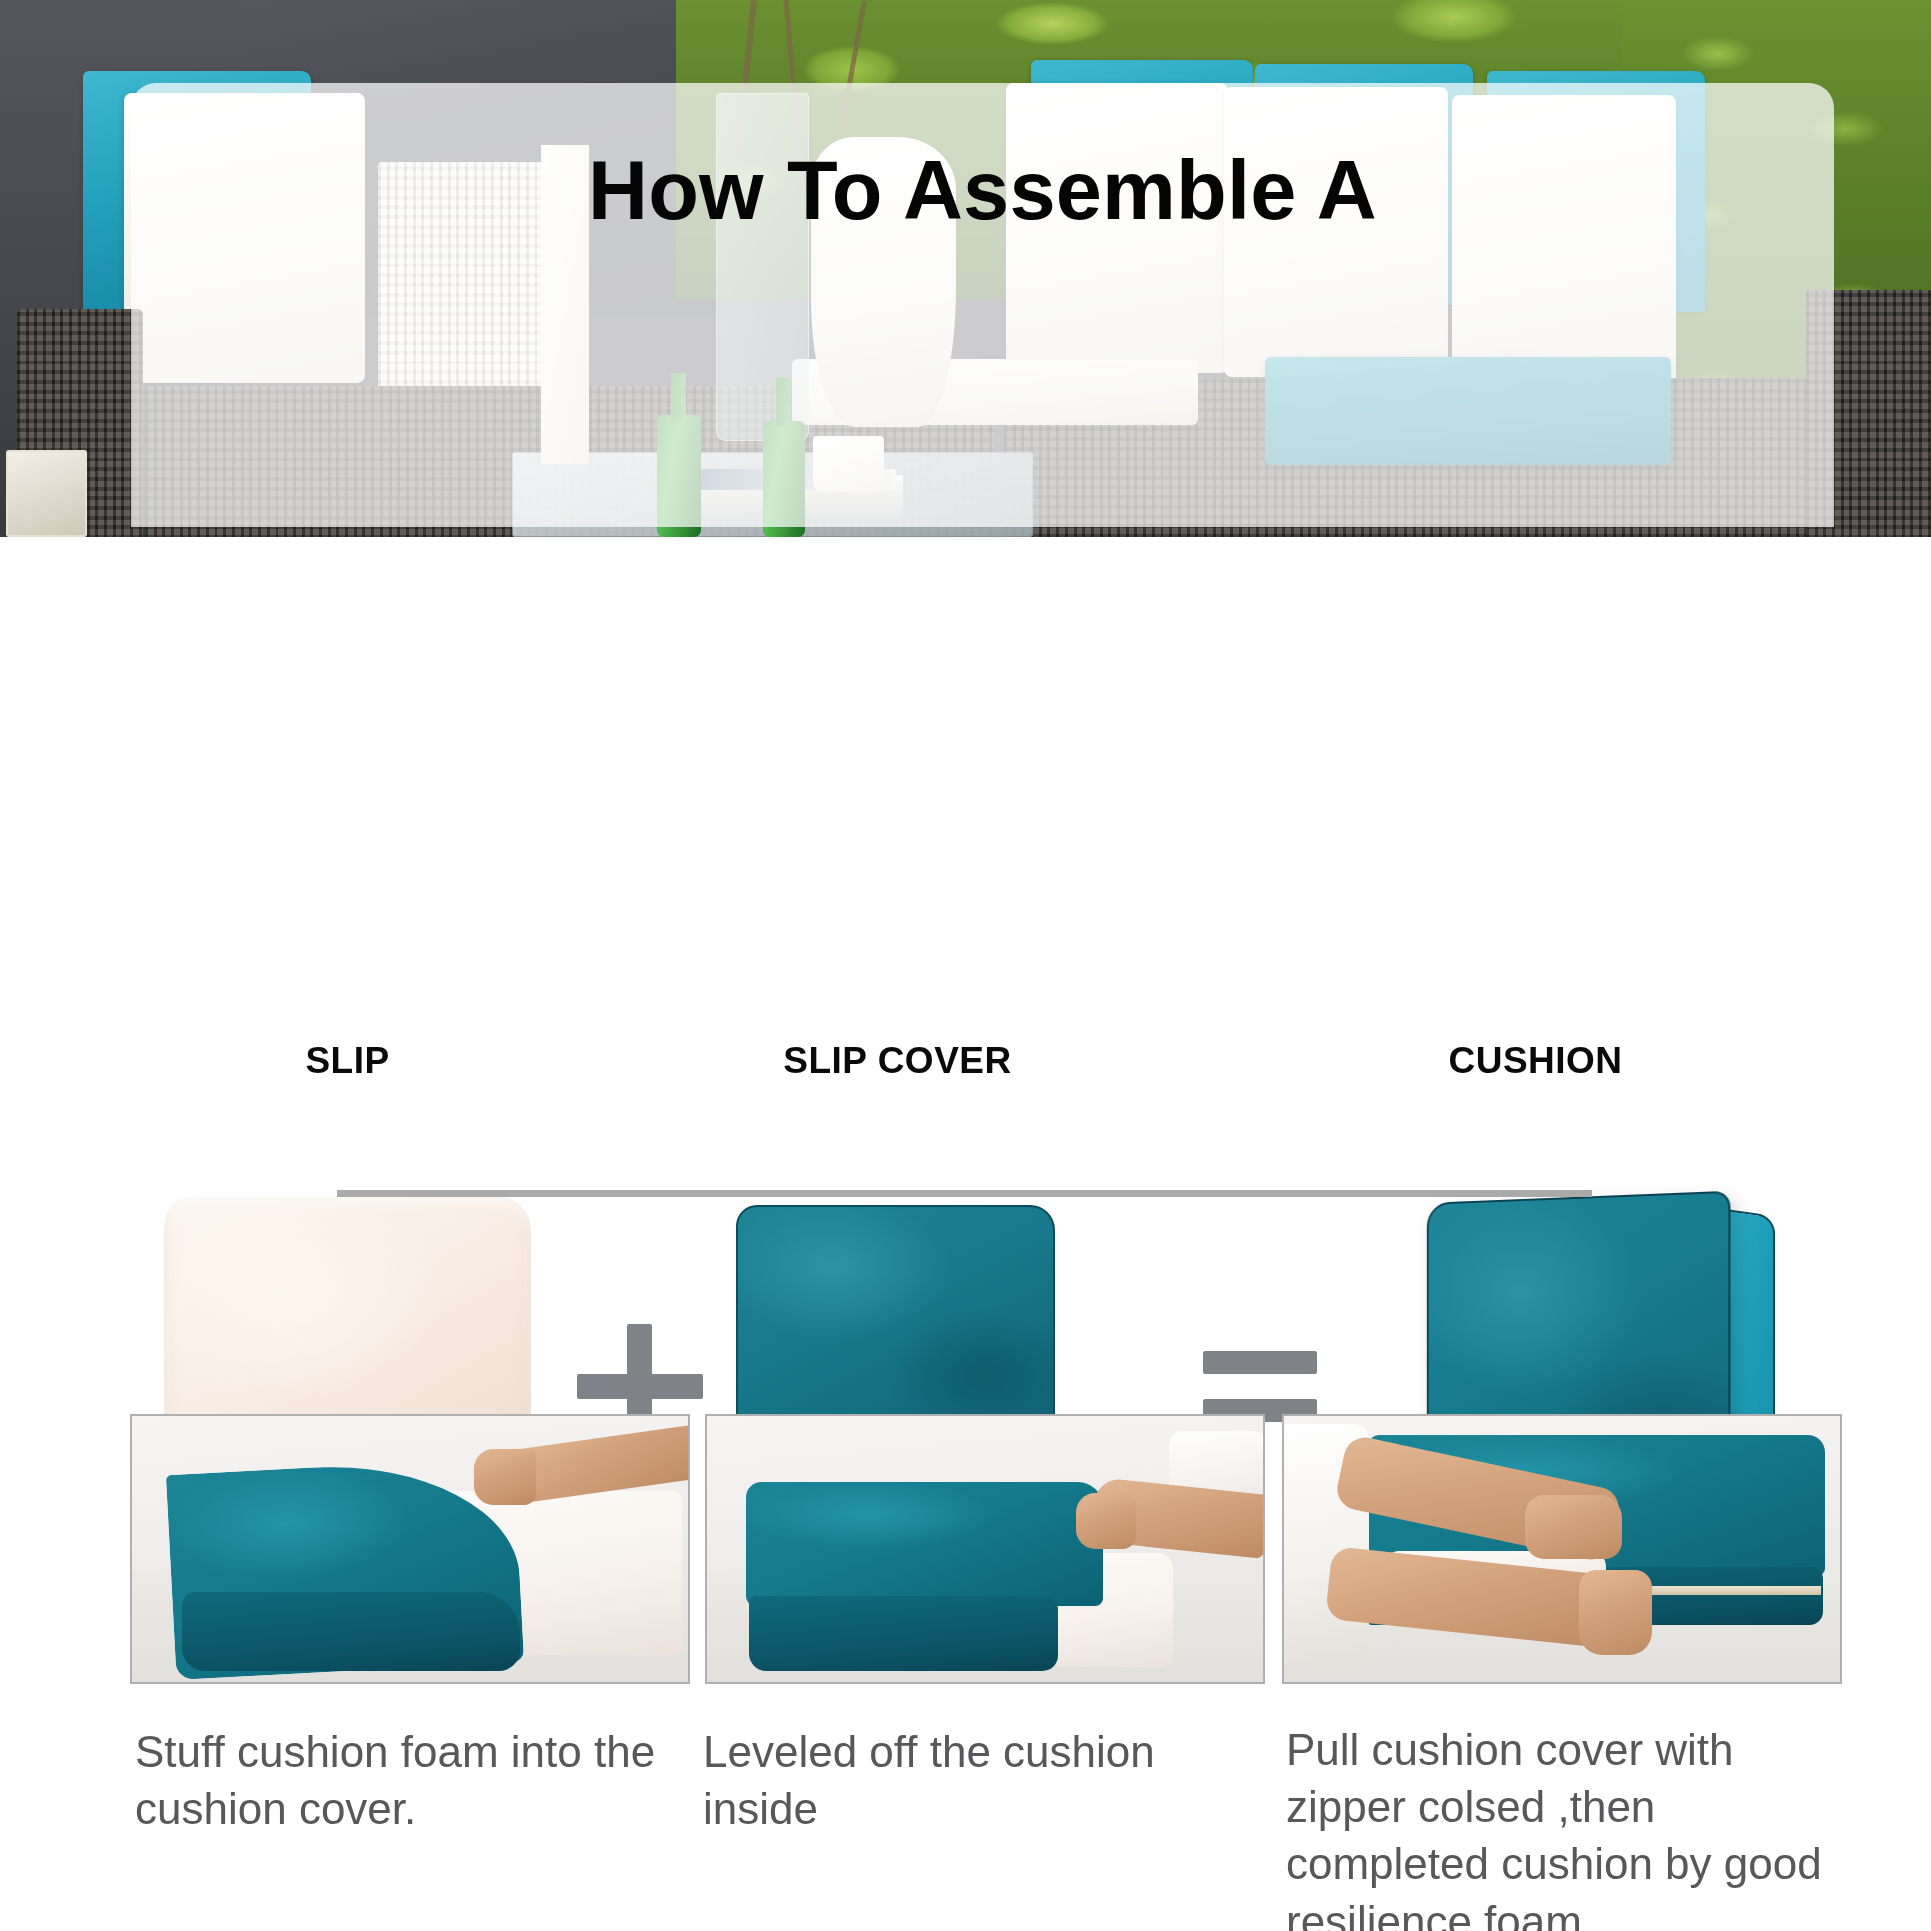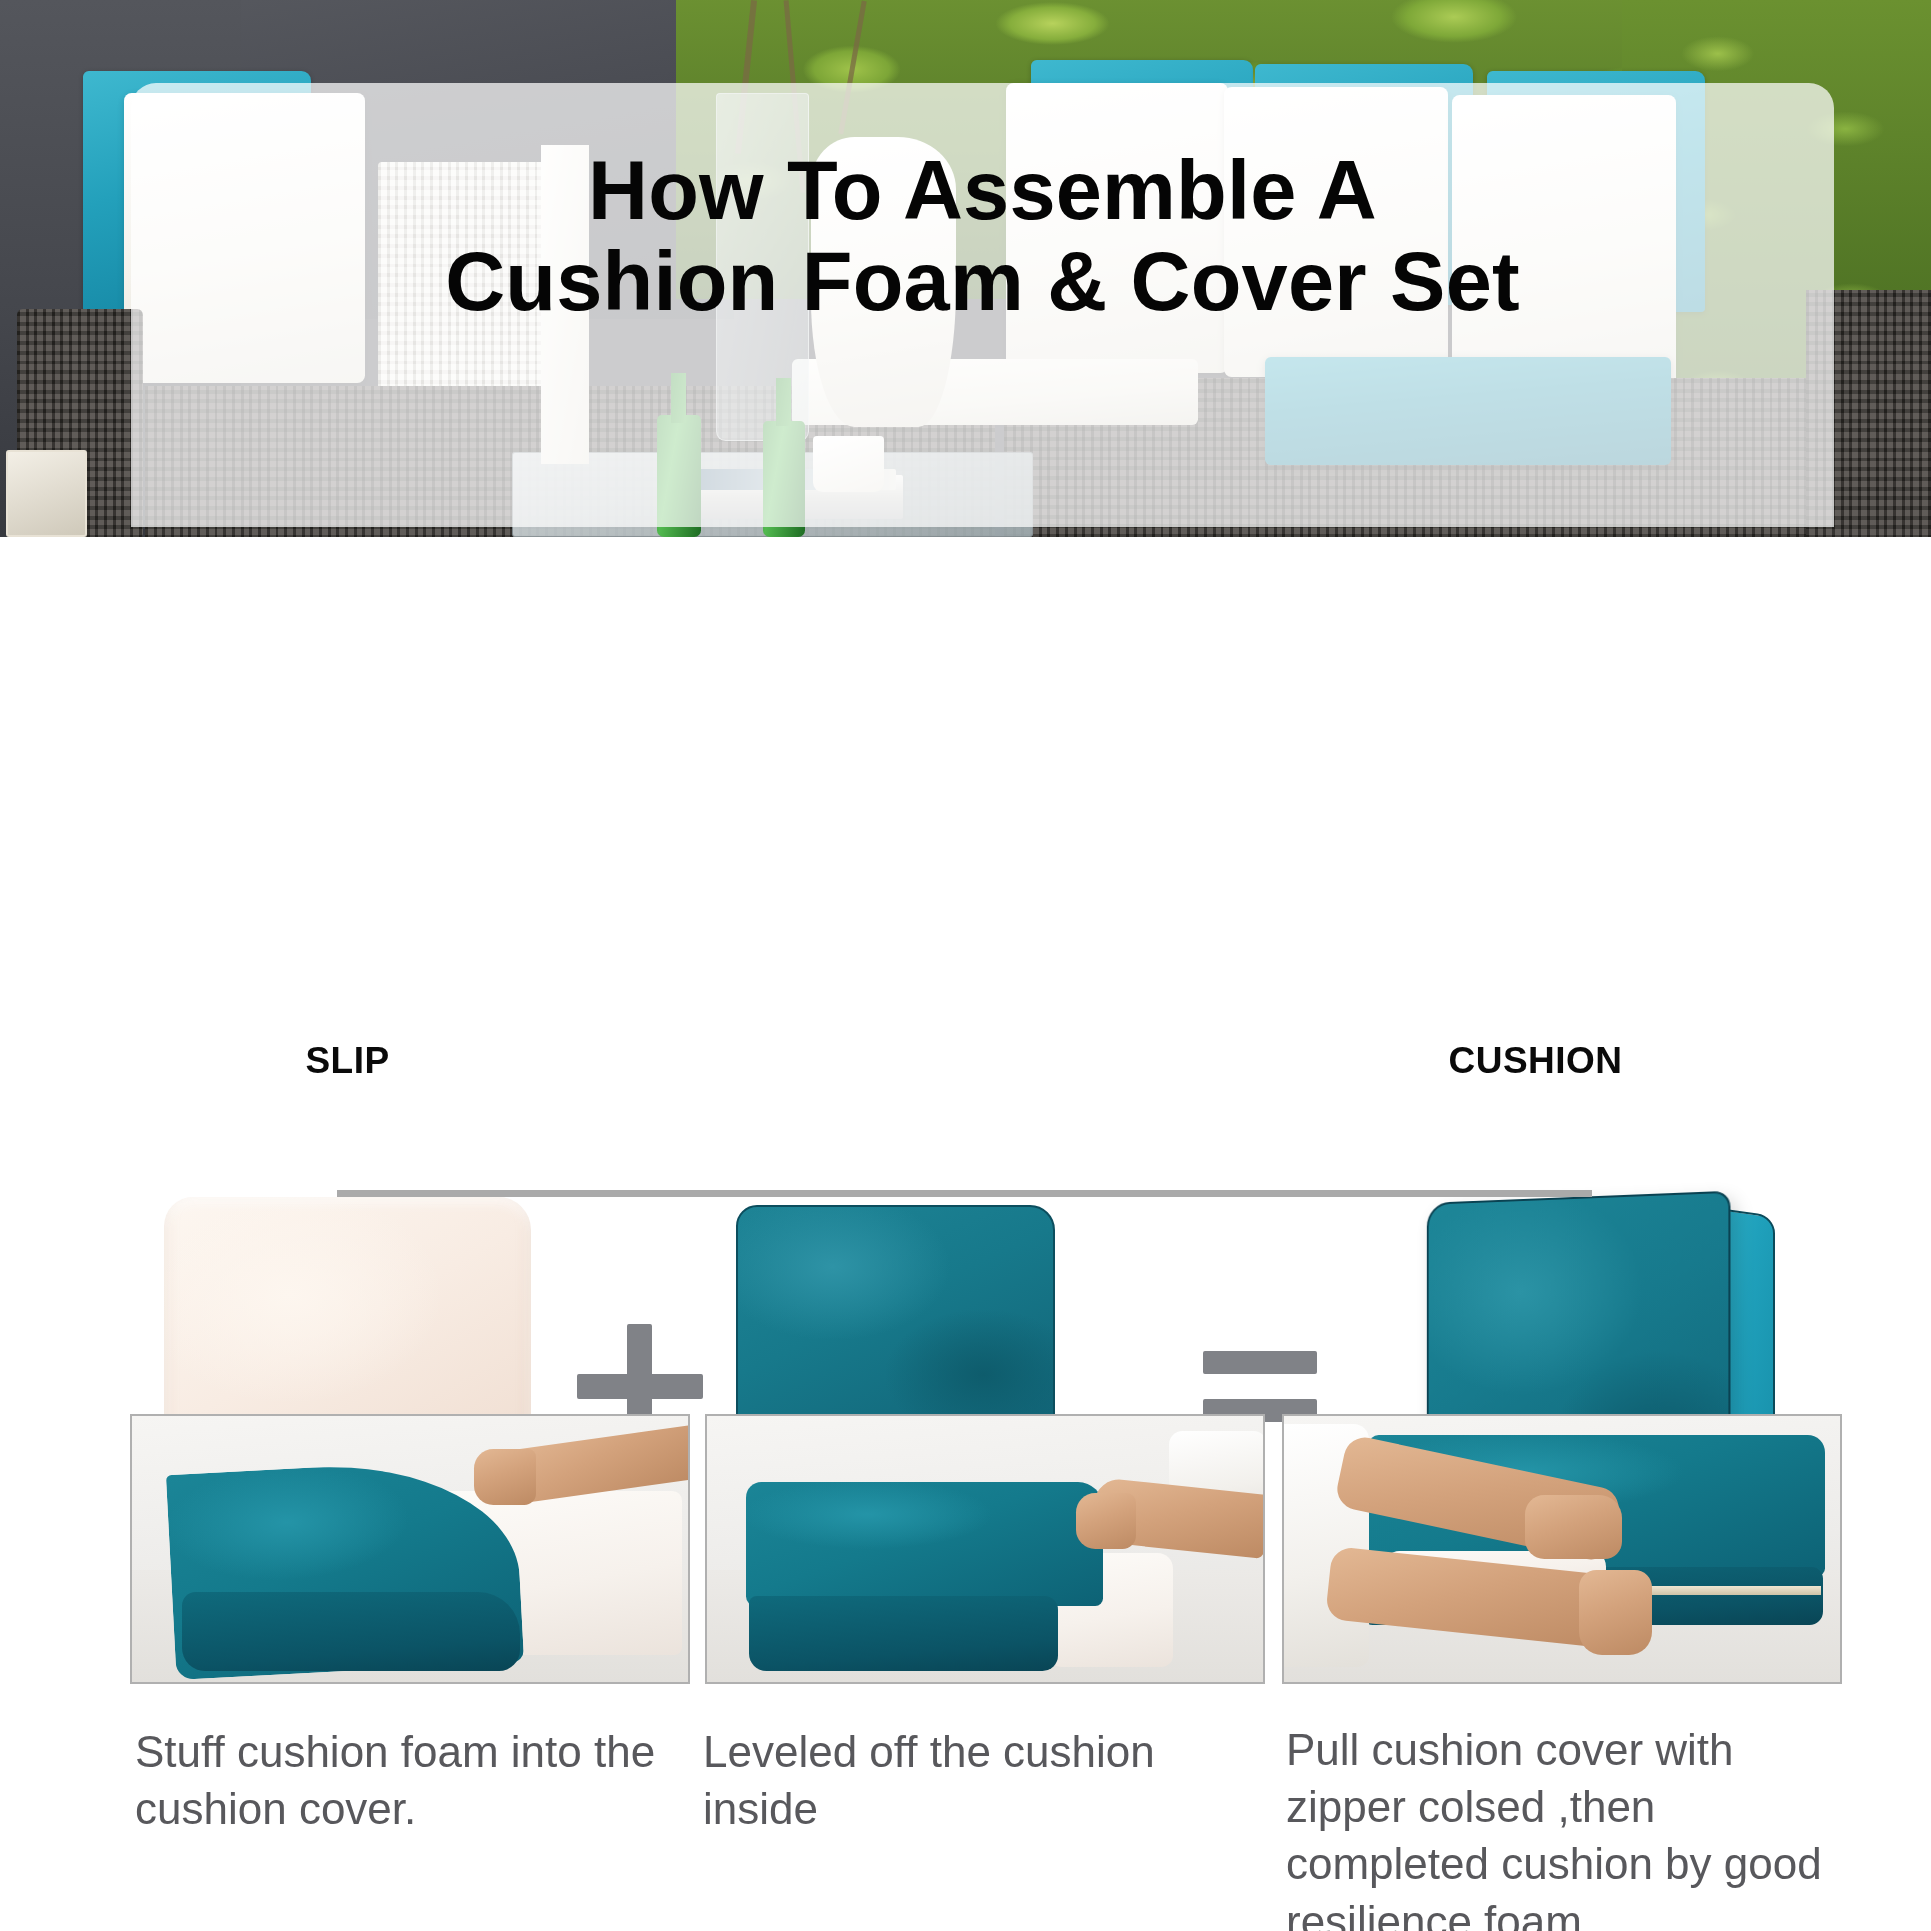--- a/index.html
+++ b/index.html
@@ -335,21 +335,20 @@
       <div class="bottle-neck" style="left:776px;top:378px;height:48px;"></div>
       <div class="mug" style="left:813px;top:436px;width:71px;height:56px;"></div>
       <div class="lantern" style="left:5.8px;top:450px;width:81px;height:87px;"></div>
 
       <div style="position:absolute;left:541px;top:145px;width:48px;height:319px;background:linear-gradient(100deg,#fcfbf8,#e6e3da);"></div>
     </div>
 
     <div class="hero-overlay"></div>
     <div class="hero-title">
       <div>How To Assemble A</div>
-      <div>Cushion Foam &amp; Cover Set</div>
     </div>
   </div>
 
   <div class="equation">
 
     <div class="foam"></div>
 
     <div class="op op-plus"></div>
 
     <div class="cover">
@@ -360,20 +359,21 @@
 
     <div class="op op-eq"></div>
 
     <div class="cushion">
       <div class="cushion-side"></div>
       <div class="cushion-face"></div>
     </div>
   </div>
 
   <div class="caption cap-foam">SLIP</div>
+  <div class="caption cap-cover">SLIP COVER</div>
   <div class="caption cap-cush">CUSHION</div>
 
   <div class="divider"></div>
 
 
   <div class="steps">
 
     <div class="step step-1">
       <div class="ph-bg"></div>
       <div class="ph-floor"></div>

